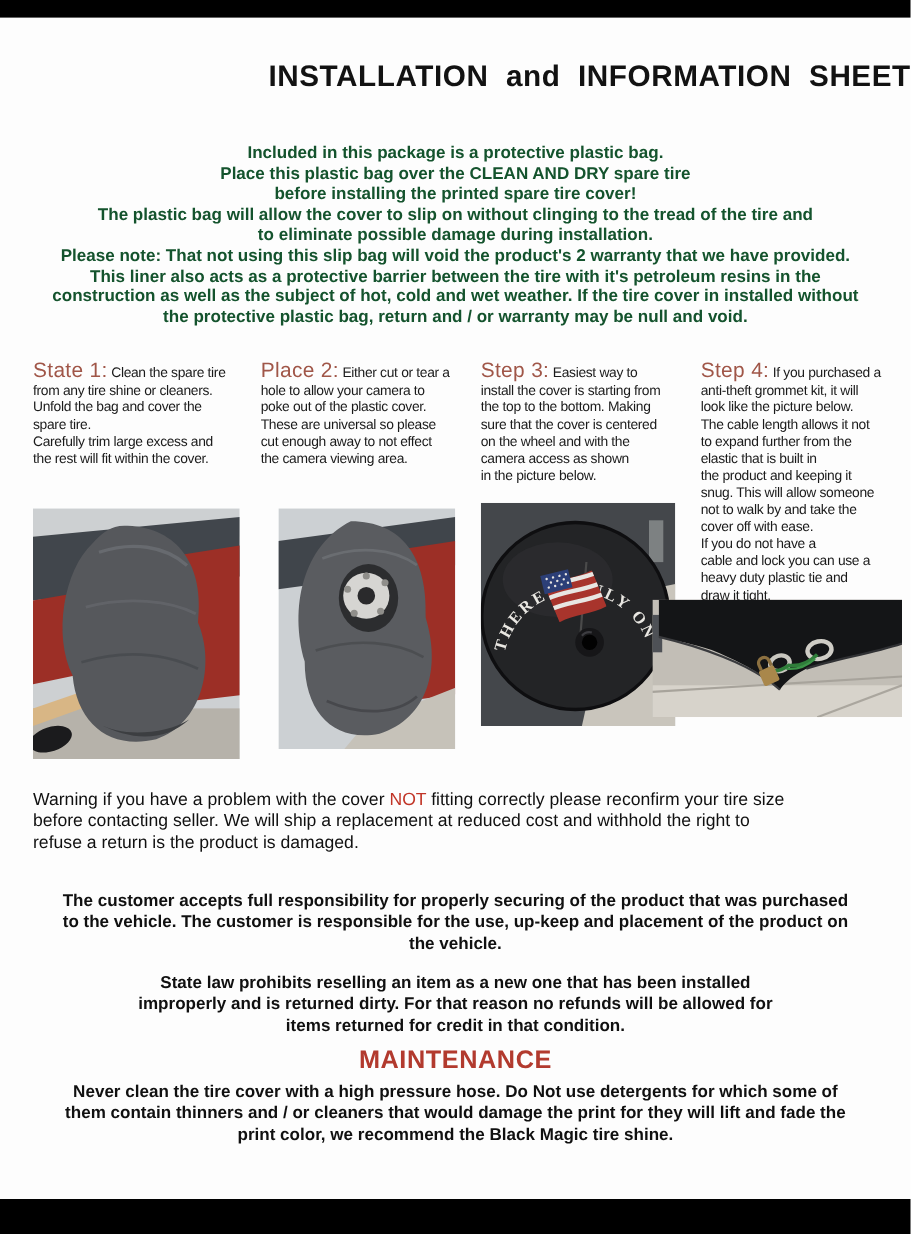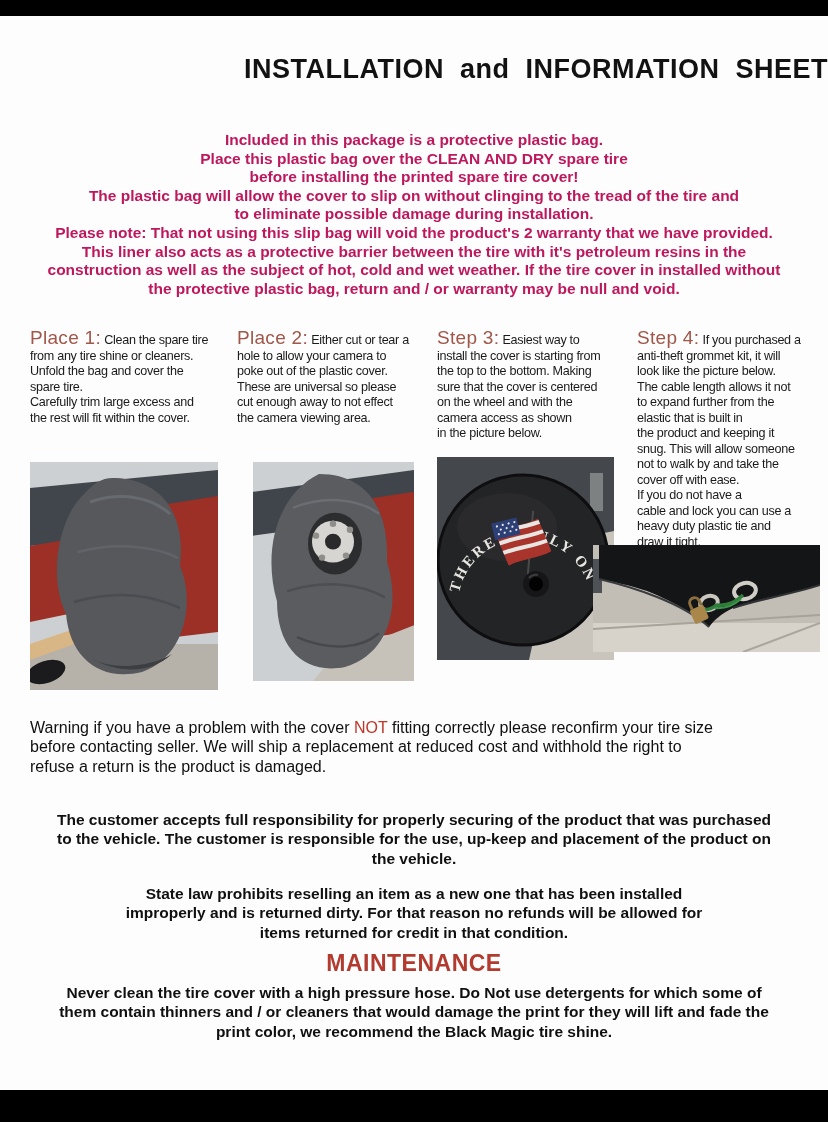--- a/index.html
+++ b/index.html
@@ -15,21 +15,21 @@
     position:absolute;top:54px;left:0;width:828px;text-align:right;
     font-size:27px;font-weight:bold;color:#121212;letter-spacing:.5px;white-space:pre;
   }
   .warn-wrap{position:absolute;top:91px;left:0;width:828px;text-align:center;}
   .warn{
     display:inline-block;font-size:25px;font-weight:bold;color:var(--accent_red);
     border-bottom:2px solid var(--accent_red);padding:0 16px 3px;letter-spacing:.5px;
   }
   .intro{
     position:absolute;top:131px;left:14px;width:800px;text-align:center;
-    font-size:15.5px;font-weight:bold;line-height:18.6px;color:#be185d;white-space:pre-line;
+    font-size:15.5px;font-weight:bold;line-height:18.6px;color:#14532d;white-space:pre-line;
   }
   .steps{
     position:absolute;top:330px;left:30px;width:792px;
     display:grid;grid-template-columns:201px 194px 194px 190px;column-gap:6px;
   }
   .step p{margin:0;font-size:12.6px;line-height:15.5px;letter-spacing:-0.3px;color:#1a1a1a;white-space:pre-line;}
   .step .lbl{font-size:19px;letter-spacing:.3px;color:var(--step_label_red);}
 
   .photo{position:absolute;overflow:hidden;}
   .photo svg{display:block;width:100%;height:100%;}
@@ -71,21 +71,21 @@
 before installing the printed spare tire cover!
 The plastic bag will allow the cover to slip on without clinging to the tread of the tire and
 to eliminate possible damage during installation.
 Please note: That not using this slip bag will void the product's 2 warranty that we have provided.
 This liner also acts as a protective barrier between the tire with it's petroleum resins in the
 construction as well as the subject of hot, cold and wet weather.  If the tire cover in installed without
 the protective plastic bag, return and / or warranty may be null and void.</div>
 
   <div class="steps">
     <div class="step">
-        <p><span class="lbl">Place 1:</span> <span>Clean the spare tire
+        <p><span class="lbl">State 1:</span> <span>Clean the spare tire
 from any tire shine or cleaners.
 Unfold the bag and cover the
 spare tire.
 Carefully trim large excess and
 the rest will fit within the cover.</span></p>
       </div>
     <div class="step">
         <p><span class="lbl">Place 2:</span> <span>Either cut or tear a
 hole to allow your camera to
 poke out of the plastic cover.

